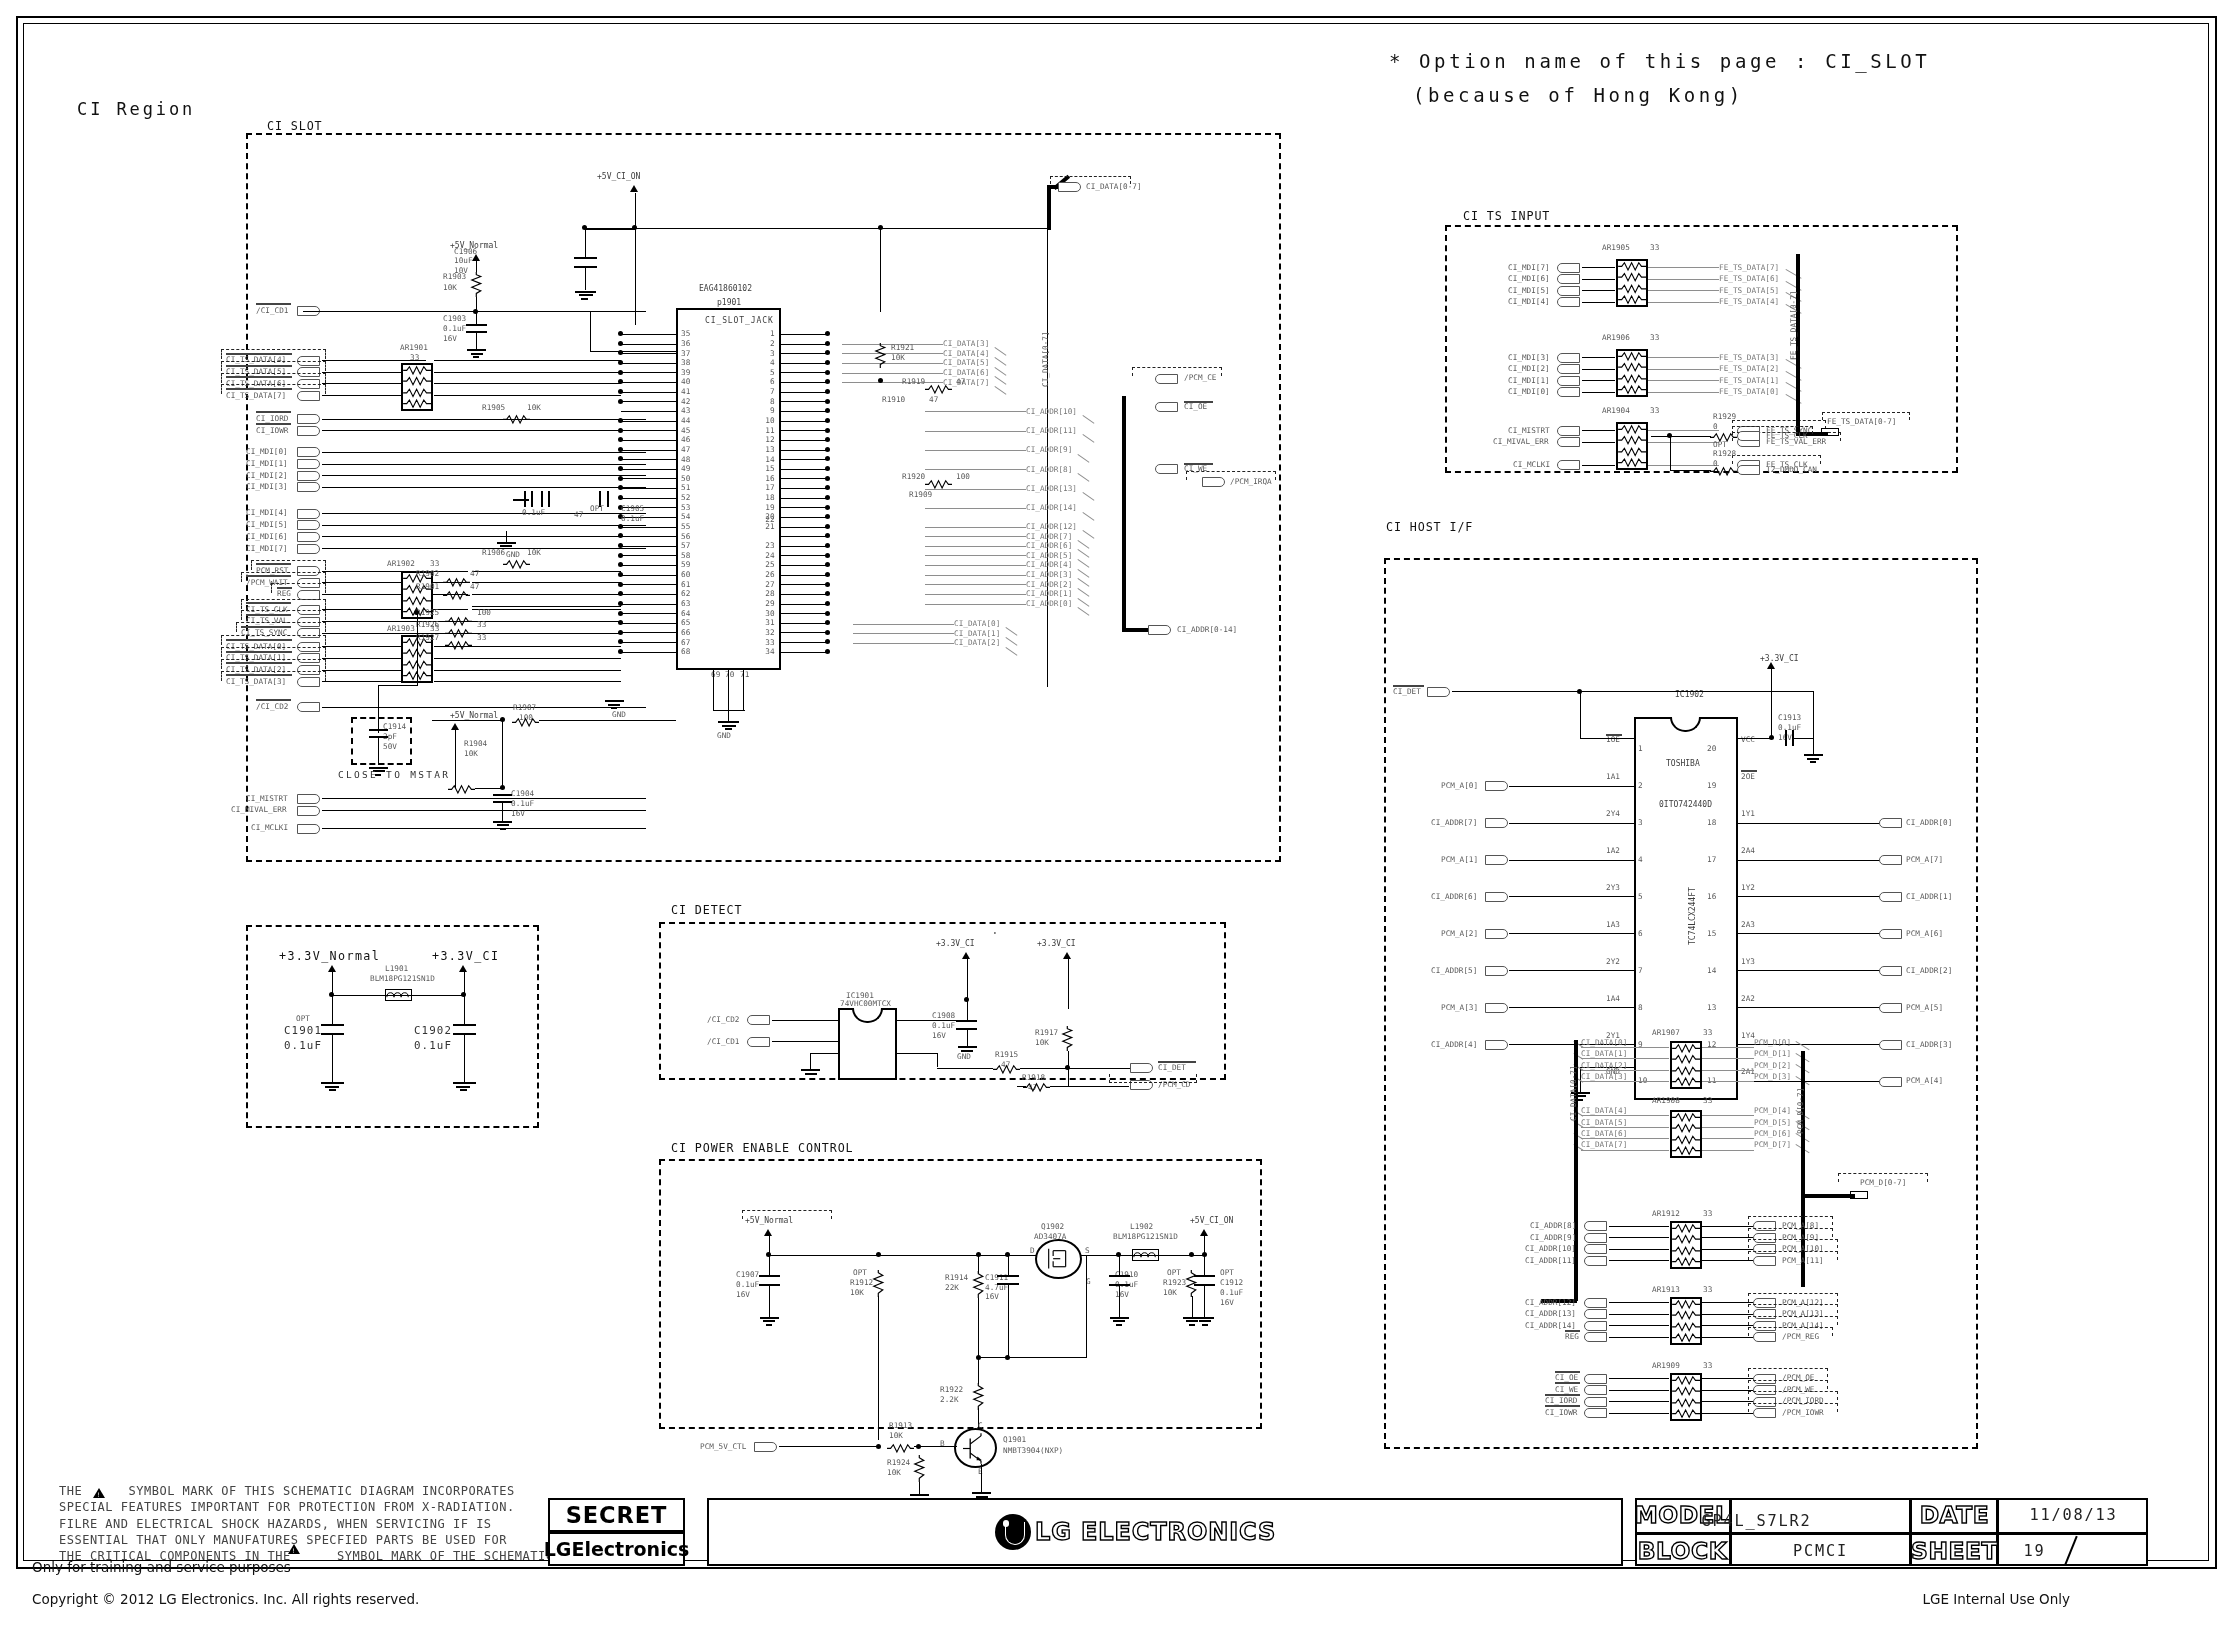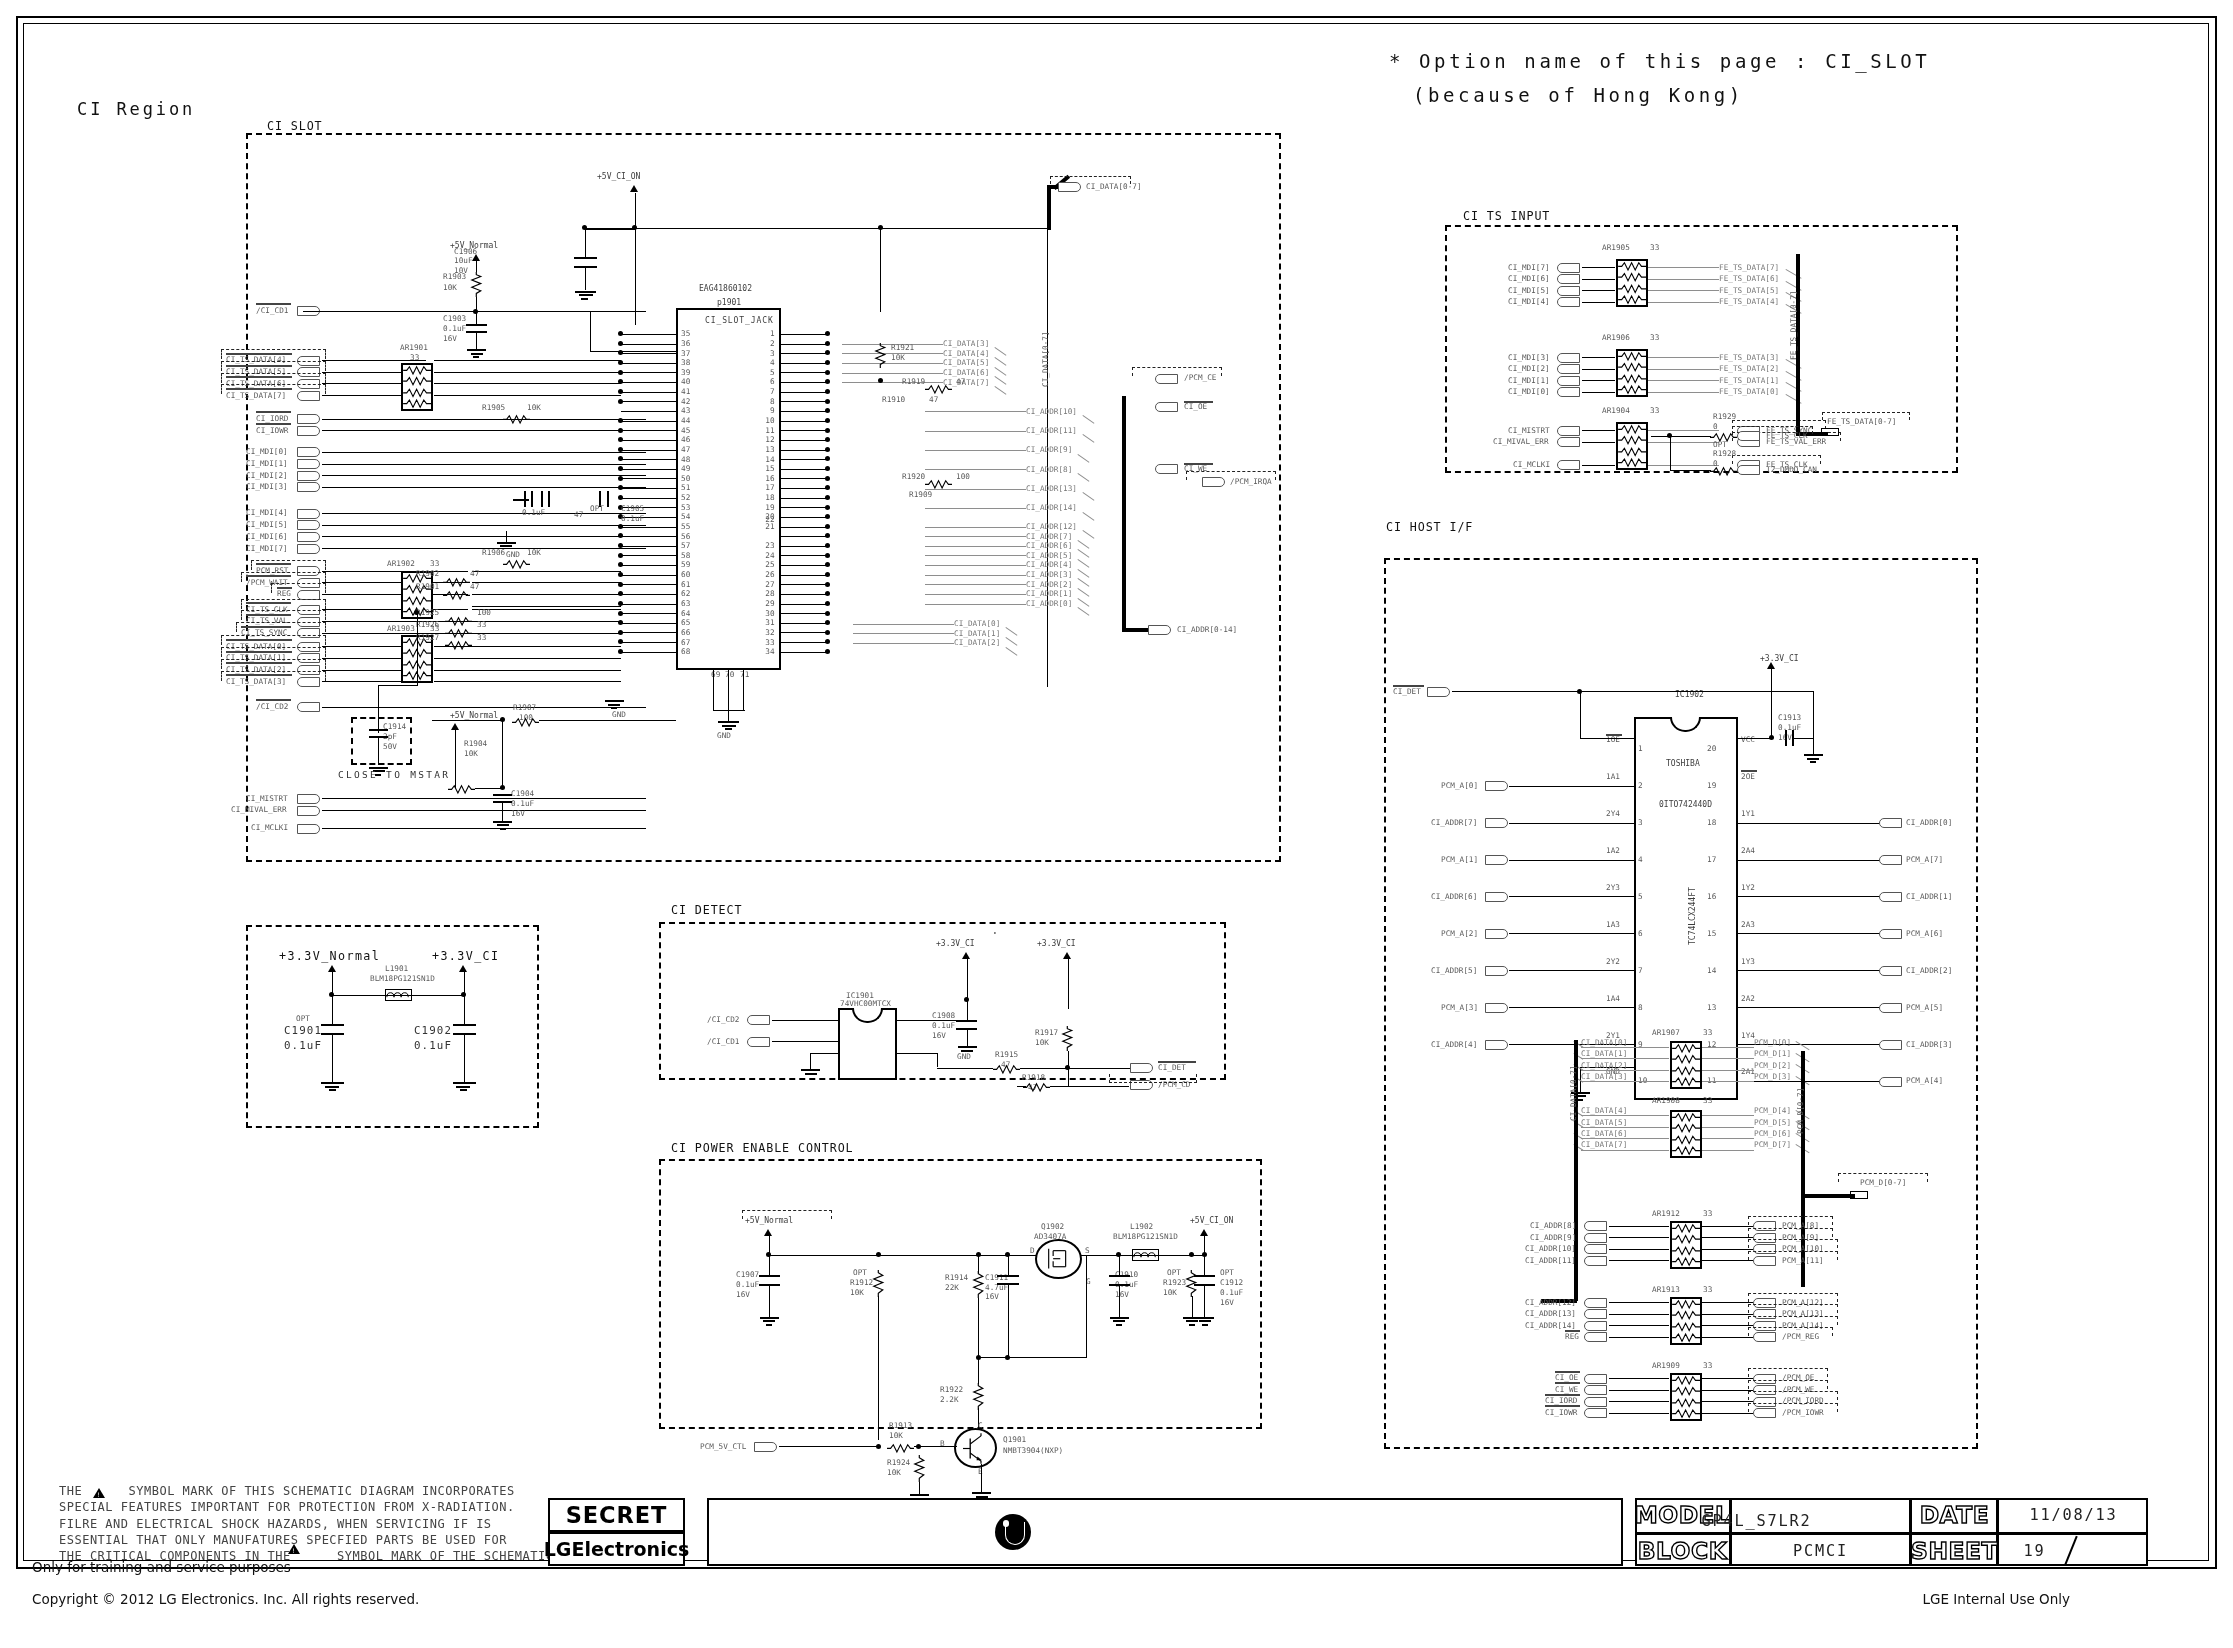--- a/index.html
+++ b/index.html
@@ -1588,20 +1588,23 @@
   <div class="tb-cell" style="left:548px;top:1498px;width:137px;height:34px;">
     <span class="seven">SECRET</span>
   </div>
   <div class="tb" style="left:548px;top:1532px;width:137px;height:34px;"></div>
   <div class="tb-cell" style="left:548px;top:1532px;width:137px;height:34px;">
     <span class="seven" style="font-size:19px;letter-spacing:0px;">LGElectronics</span>
   </div>
 
   <div class="tb" style="left:707px;top:1498px;width:916px;height:68px;"></div>
   <div class="lglogo" style="left:995px;top:1514px;"></div>
+  <div class="tb-cell" style="left:1035px;top:1498px;width:342px;height:68px;justify-content:flex-start;">
+    <span class="lgtxt">LG ELECTRONICS</span>
+  </div>
 
   <div class="tb" style="left:1635px;top:1498px;width:513px;height:68px;"></div>
   <div style="position:absolute;left:1635px;top:1532px;width:513px;height:2.7px;background:#000;"></div>
   <div style="position:absolute;left:1729px;top:1498px;width:2.7px;height:68px;background:#000;"></div>
   <div style="position:absolute;left:1909px;top:1498px;width:2.7px;height:68px;background:#000;"></div>
   <div style="position:absolute;left:1996px;top:1498px;width:2.7px;height:68px;background:#000;"></div>
 
   <div class="tb-cell" style="left:1636px;top:1498px;width:93px;height:34px;">
     <span class="seven-hollow">MODEL</span>
   </div>

